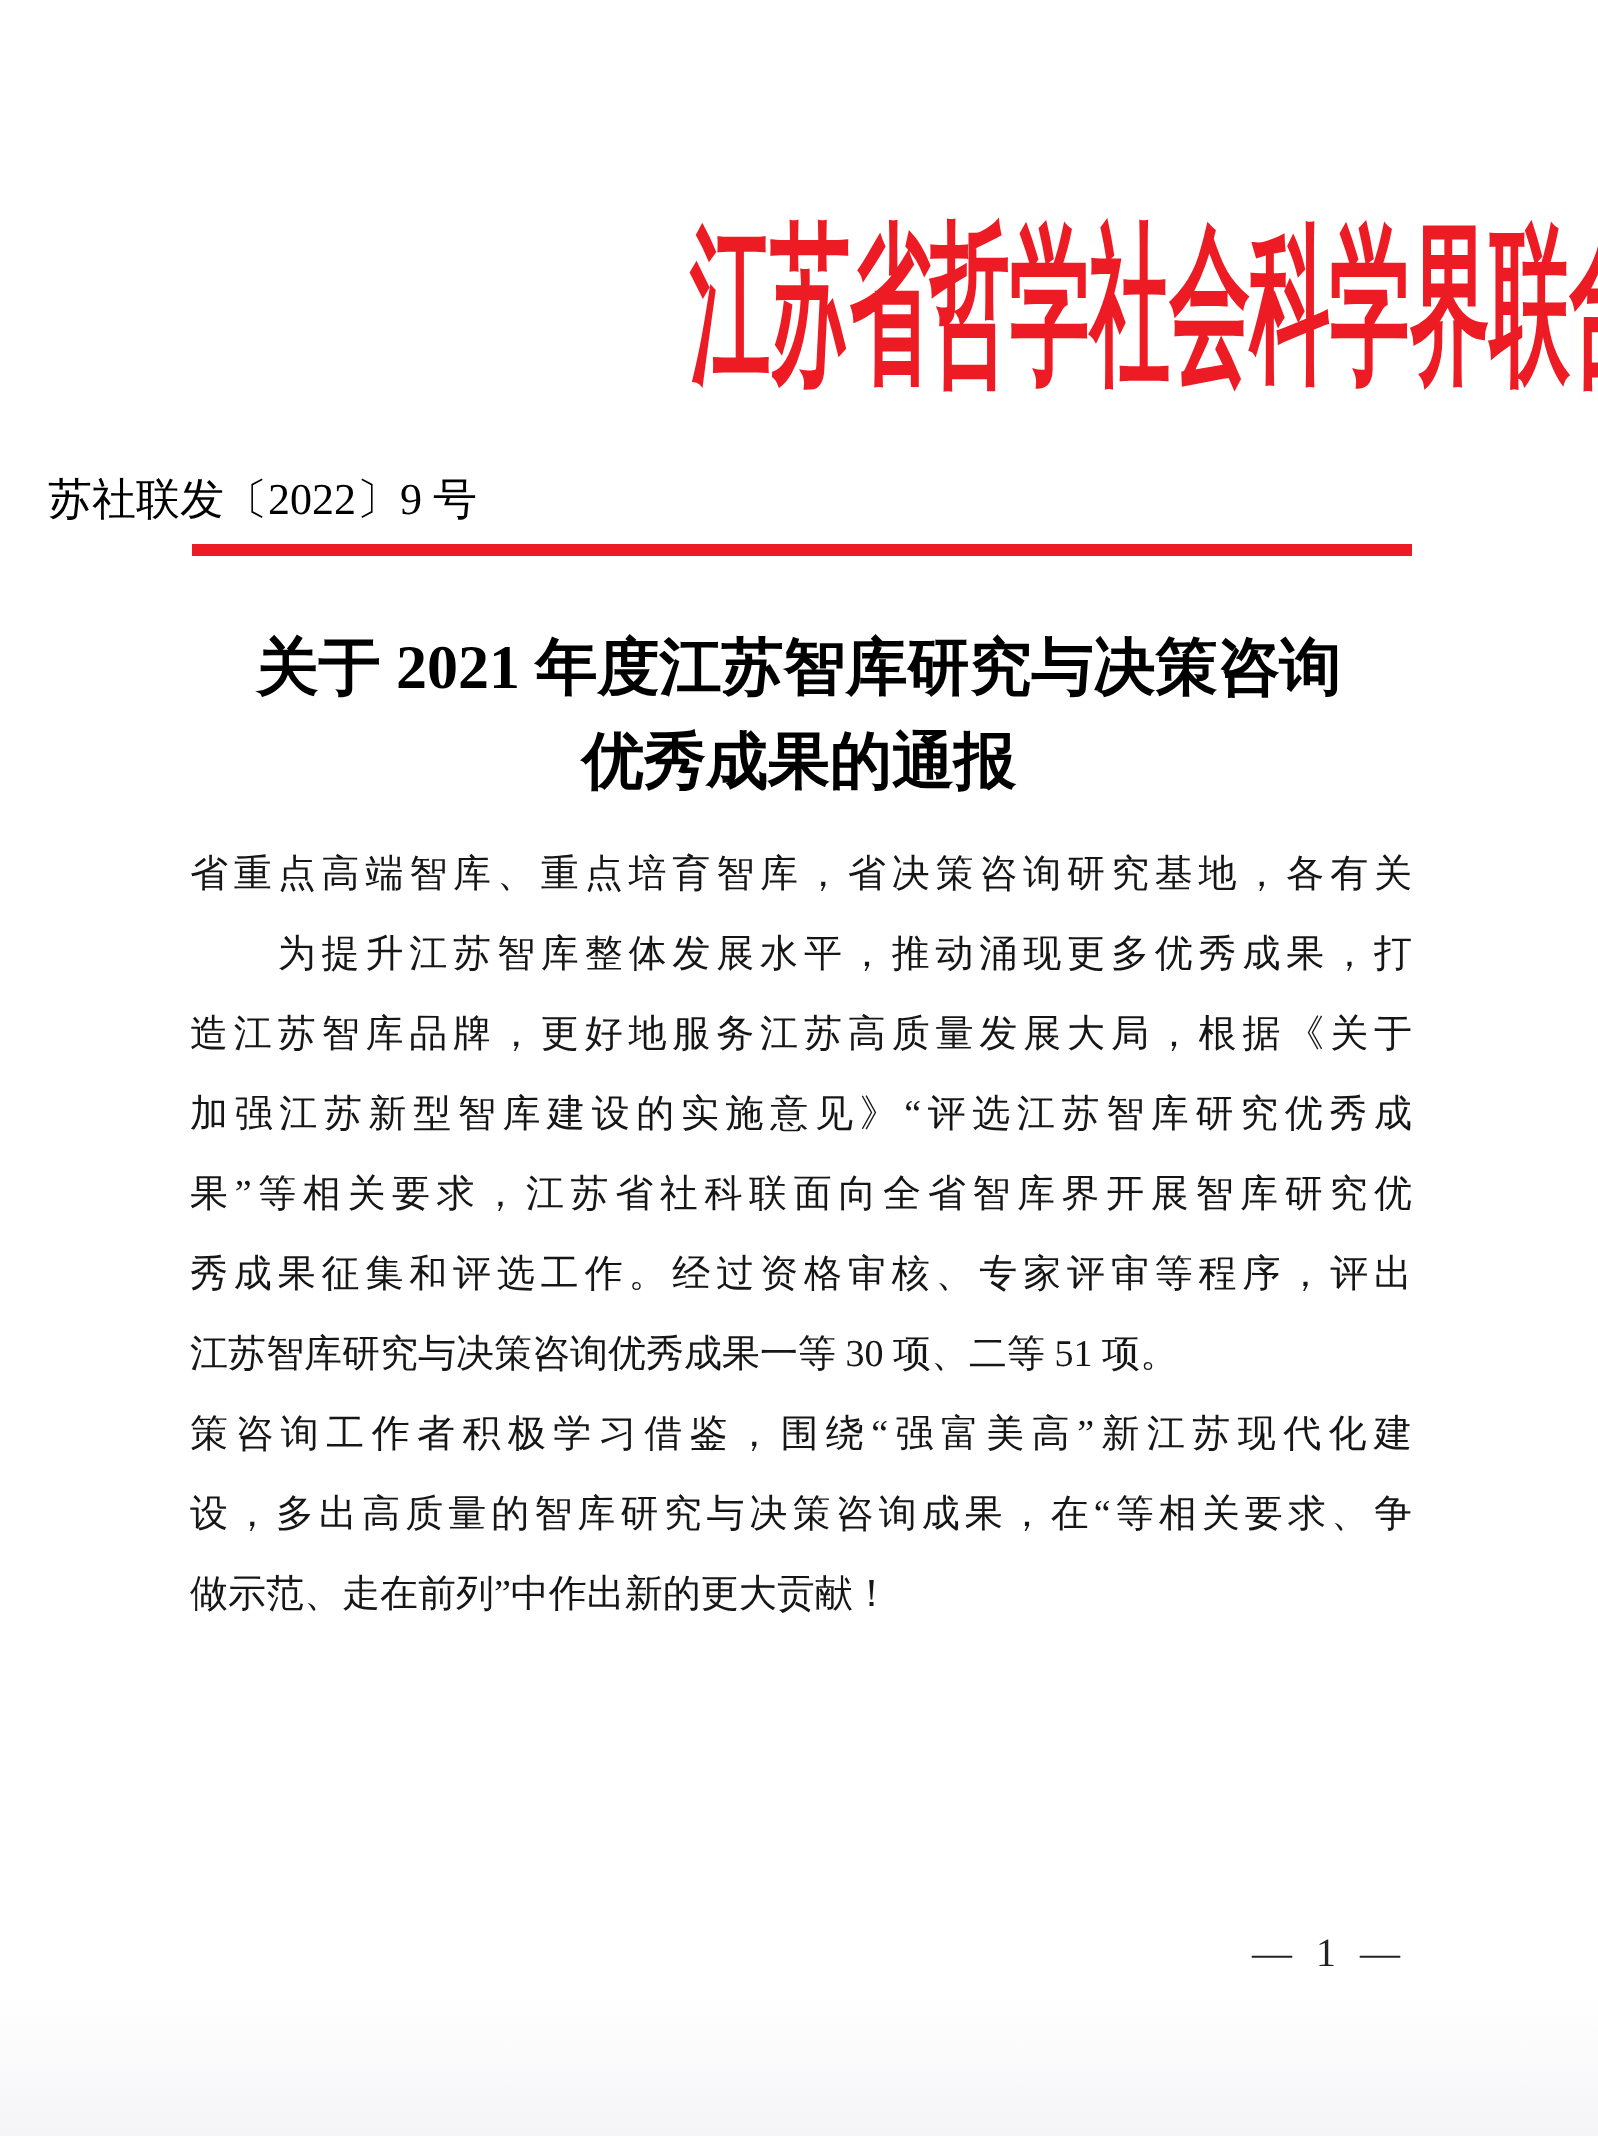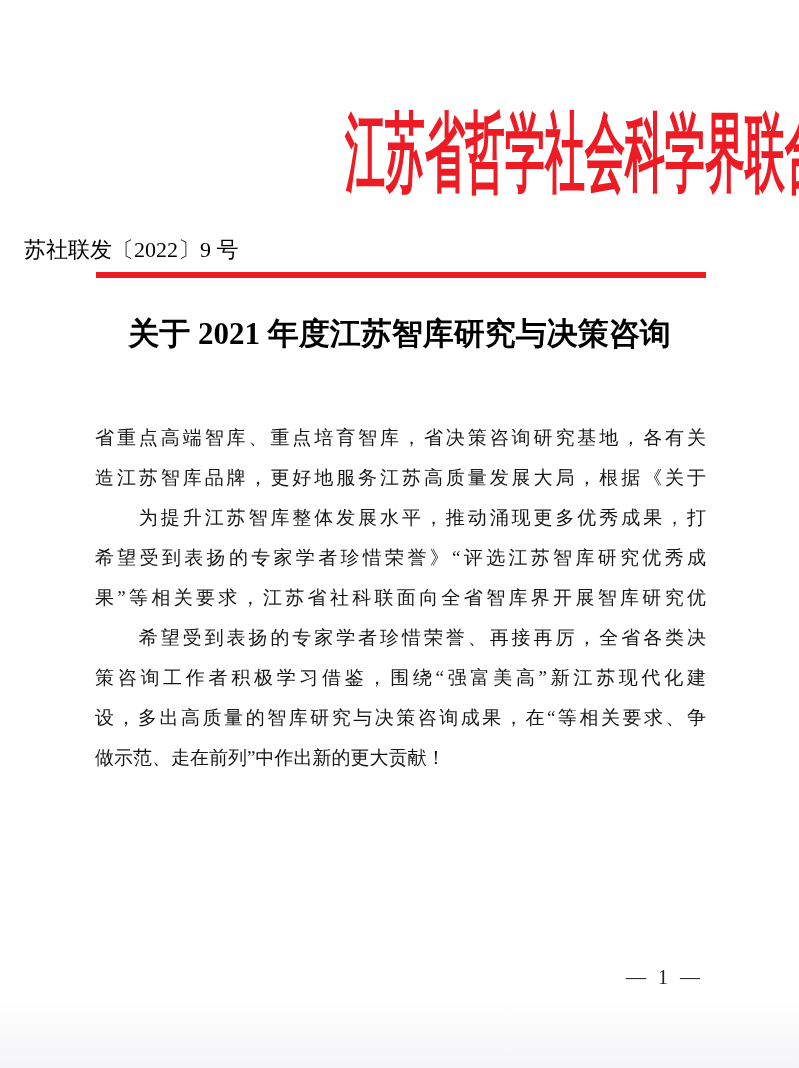--- a/index.html
+++ b/index.html
@@ -110,29 +110,31 @@
   <div class="letterhead">
     <span class="letterhead-text">江苏省哲学社会科学界联合会文件</span>
   </div>
 
   <div class="doc-number">苏社联发〔2022〕9 号</div>
 
   <div class="red-rule"></div>
 
   <div class="doc-title">
     <div>关于 2021 年度江苏智库研究与决策咨询</div>
+    <div>优秀成果的通报</div>
   </div>
 
   <div class="doc-body">
     <div class="line fill">省重点高端智库、重点培育智库，省决策咨询研究基地，各有关</div>
+    <div class="line fill">　　为提升江苏智库整体发展水平，推动涌现更多优秀成果，打</div>
     <div class="line fill">造江苏智库品牌，更好地服务江苏高质量发展大局，根据《关于</div>
-    <div class="line fill">　　为提升江苏智库整体发展水平，推动涌现更多优秀成果，打</div>
-    <div class="line fill">希望受到表扬的专家学者珍惜荣誉》“评选江苏智库研究优秀成</div>
+    <div class="line fill">加强江苏新型智库建设的实施意见》“评选江苏智库研究优秀成</div>
     <div class="line fill">果”等相关要求，江苏省社科联面向全省智库界开展智库研究优</div>
-    <div class="line fill">　　希望受到表扬的专家学者珍惜荣誉、再接再厉，全省各类决</div>
+    <div class="line fill">秀成果征集和评选工作。经过资格审核、专家评审等程序，评出</div>
+    <div class="line">江苏智库研究与决策咨询优秀成果一等 30 项、二等 51 项。</div>
     <div class="line fill">策咨询工作者积极学习借鉴，围绕“强富美高”新江苏现代化建</div>
     <div class="line fill">设，多出高质量的智库研究与决策咨询成果，在“等相关要求、争</div>
     <div class="line">做示范、走在前列”中作出新的更大贡献！</div>
   </div>
 
   <div class="page-number">— 1 —</div>
 
 </div>
 
 </body></html>

